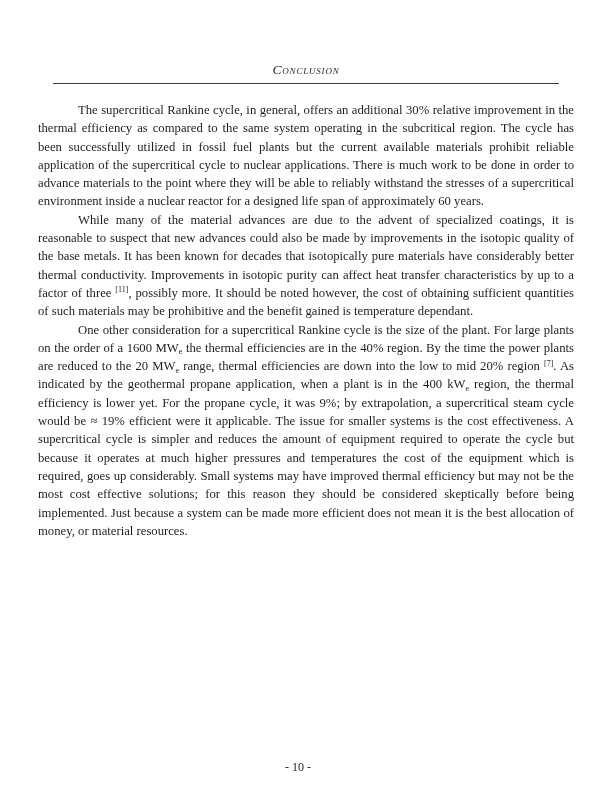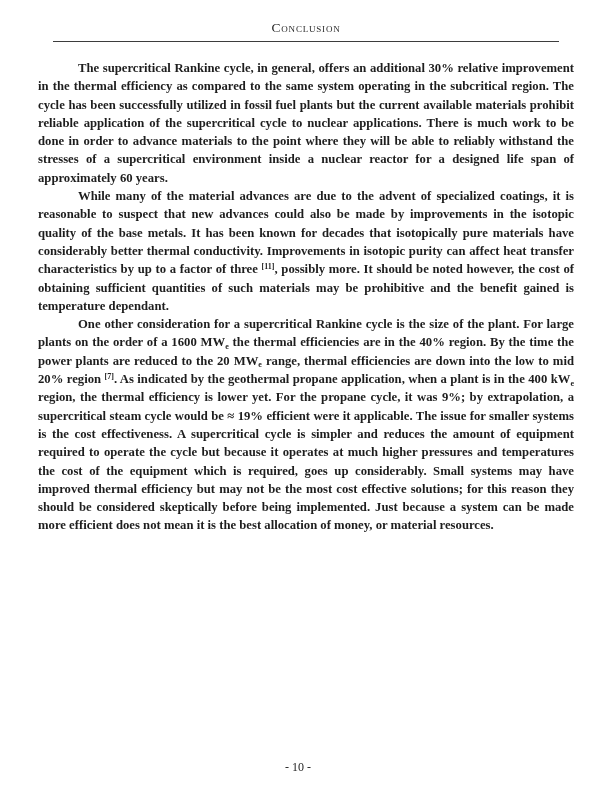--- a/index.html
+++ b/index.html
@@ -11,43 +11,43 @@
     position: relative;
     width: 612px;
     height: 792px;
     background: #ffffff;
     font-family: "Liberation Serif", "DejaVu Serif", serif;
     color: #1e1e1e;
     overflow: hidden;
     box-sizing: border-box;
   }
   .heading {
-    margin-top: 21px;
+    margin-top: 63px;
     text-align: center;
     font-variant: small-caps;
     font-size: 13.5px;
     line-height: 14px;
     letter-spacing: 0.8px;
     color: #2a2a2a;
+    font-style: italic;
   }
   .heading-rule {
     width: 506px;
     margin: 6px auto 0 auto;
     border: none;
     border-top: 1.5px solid #3d3d3d;
     height: 0;
   }
   .body-text {
     margin: 17px 38px 0 38px;
     width: 536px;
     font-size: 12.7px;
     line-height: 18.3px;
     text-align: justify;
     color: #1e1e1e;
-    font-weight: bold;
   }
   .body-text p {
     margin: 0;
     padding: 0;
     text-indent: 40px;
   }
   .body-text sup {
     font-size: 8px;
     line-height: 0;
     vertical-align: baseline;

